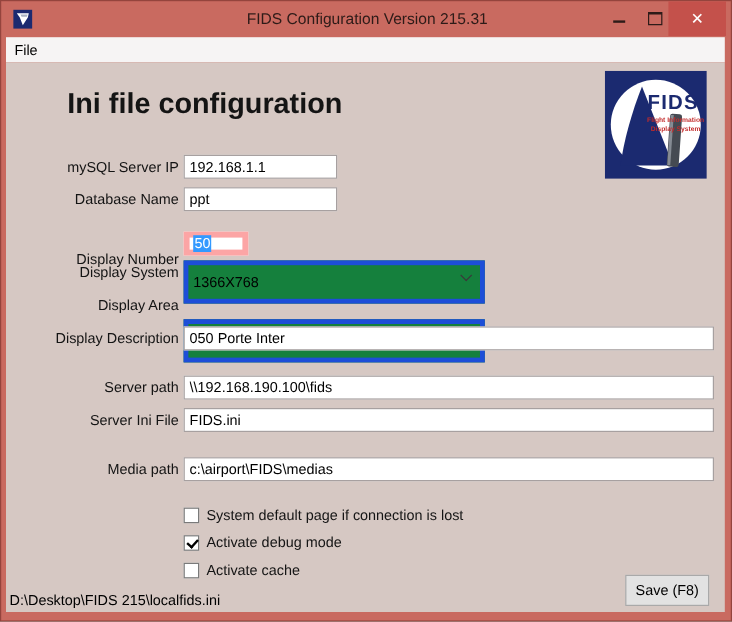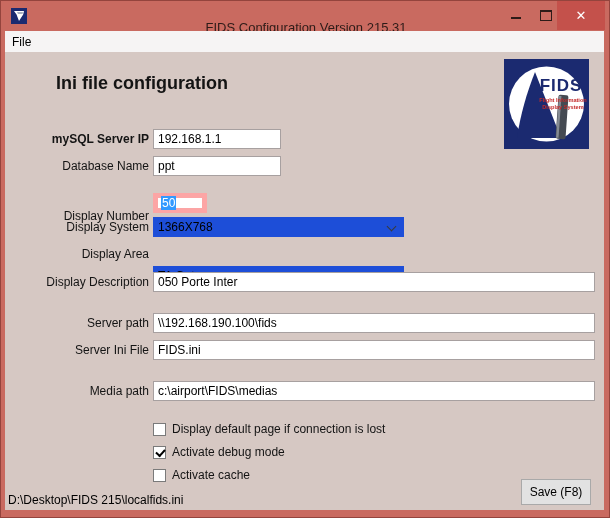--- a/index.html
+++ b/index.html
@@ -6,56 +6,56 @@
   .window{
     position:relative;width:610px;height:518px;
     background:#c96a60;border:1px solid #94443d;box-sizing:border-box;
     font-family:"Liberation Sans",sans-serif;overflow:hidden;
   }
   
   .titlebar{position:absolute;left:0;top:0;width:610px;height:30px;}
   .app-icon{position:absolute;left:10px;top:7px;width:16px;height:16px;}
   .title-text{
     position:absolute;left:0;top:0;width:100%;height:30px;line-height:30px;
-    text-align:center;font-size:13px;color:#2d1b18;margin-top:12px;
+    text-align:center;font-size:13px;color:#2d1b18;
   }
   .winbtn{position:absolute;top:0;height:29px;display:flex;align-items:center;justify-content:center;}
   .btn-min{left:503px;width:24px;}
   .btn-max{left:533px;width:24px;}
   .btn-close{left:556px;width:48px;background:#c4514b;color:#fff;font-size:13px;}
   .glyph-min{width:10px;height:0;border-top:2px solid #2d1b18;margin-top:4px;}
   .glyph-max{width:10px;height:8px;border:1px solid #2d1b18;border-top-width:2px;}
   
   .menubar{
     position:absolute;left:4px;top:30px;width:599px;height:21px;
     background:#f6f4f4;font-size:12px;color:#000;display:flex;align-items:center;
   }
   .menu-item{padding:0 7px;height:100%;display:flex;align-items:center;}
   
   .content-bg{position:absolute;left:4px;top:51px;width:599px;height:458px;background:#d6c8c3;}
-  .heading{position:absolute;left:55px;top:72px;font-size:18px;font-weight:bold;color:#141414;}
+  .heading{position:absolute;left:55px;top:72px;font-size:24px;font-weight:bold;color:#141414;}
   .logo{position:absolute;left:503px;top:58px;width:85px;height:90px;}
   .f-label{
     position:absolute;left:0;width:148px;text-align:right;
     font-size:12px;color:#141414;height:14px;line-height:14px;
   }
   .tbox{
     position:absolute;box-sizing:border-box;height:20px;background:#fff;
     border:1px solid #a7a0a0;font-size:12px;font-family:"Liberation Sans",sans-serif;
     color:#000;padding:1px 4px;outline:none;
   }
   .tbox-focus{
     position:absolute;box-sizing:border-box;height:20px;background:#fff;
     border:5px solid #fca5a5;font-size:12px;color:#000;
     display:flex;align-items:center;padding:0 3px;
   }
   .sel-hl{background:#3399ff;color:#fff;padding:0 1px;}
   .combo{
-    position:absolute;box-sizing:border-box;height:20px;background:#1d4ed8;
-    border:1px solid #1d4ed8;font-size:12px;color:#000;
+    position:absolute;box-sizing:border-box;height:36px;background:#15803d;
+    border:4px solid #1d4ed8;font-size:12px;color:#000;
     display:flex;align-items:center;padding:0 20px 0 4px;
   }
   .combo .chev{
     position:absolute;right:8px;top:5px;width:6px;height:6px;
     border-right:1.4px solid #3a3a3a;border-bottom:1.4px solid #3a3a3a;
     transform:rotate(45deg);
   }
   
   .cbrow{position:absolute;display:flex;align-items:center;}
   .cbox{
@@ -115,21 +115,21 @@
     <path d="M31,13 C23,33 16,57 13,79 L57,79 Z" fill="#1b2a70"></path>
     <g transform="rotate(4 58 58)">
       <rect x="53" y="36" width="10" height="44" rx="2" fill="#454a52"></rect>
       <rect x="53.5" y="37" width="2.5" height="42" fill="#858b93"></rect>
     </g>
     <text x="57" y="32" text-anchor="middle" font-family="Liberation Sans, sans-serif" font-size="17" font-weight="bold" fill="#1b2a70" letter-spacing="1">FIDS</text>
     <text x="59" y="43" text-anchor="middle" font-family="Liberation Sans, sans-serif" font-size="5.6" font-weight="bold" fill="#c32b2b">Flight Information</text>
     <text x="59" y="50" text-anchor="middle" font-family="Liberation Sans, sans-serif" font-size="5.6" font-weight="bold" fill="#c32b2b">Display System</text>
   </svg>
 
-  <div class="f-label" style="top:131px;font-weight:bold;">mySQL Server IP</div>
+  <div class="f-label" style="top:131px;">mySQL Server IP</div>
   <input class="tbox" style="left: 152px; top: 128px; width: 128px;" value="192.168.1.1">
 
   <div class="f-label" style="top:158px;">Database Name</div>
   <input class="tbox" style="left: 152px; top: 155px; width: 128px;" value="ppt">
 
   <div class="f-label" style="top:208px;">Display Number</div>
   <div class="tbox-focus" style="left:152px;top:192px;width:54px;">
     <span class="sel-hl">50</span>
   </div>
 
@@ -152,21 +152,21 @@
   <input class="tbox" style="left: 152px; top: 312px; width: 442px;" value="\\192.168.190.100\fids">
 
   <div class="f-label" style="top:342px;">Server Ini File</div>
   <input class="tbox" style="left: 152px; top: 339px; width: 442px;" value="FIDS.ini">
 
   <div class="f-label" style="top:383px;">Media path</div>
   <input class="tbox" style="left: 152px; top: 380px; width: 442px;" value="c:\airport\FIDS\medias">
 
   <div class="cbrow" style="left:152px;top:421px;">
     <div class="cbox"></div>
-    <span class="cb-label">Display default page if connection is lost</span>
+    <span class="cb-label">System default page if connection is lost</span>
   </div>
   <div class="cbrow" style="left:152px;top:444px;">
     <div class="cbox checked">
         <span class="mark"></span>
       </div>
     <span class="cb-label">Activate debug mode</span>
   </div>
   <div class="cbrow" style="left:152px;top:467px;">
     <div class="cbox"></div>
     <span class="cb-label">Activate cache</span>

